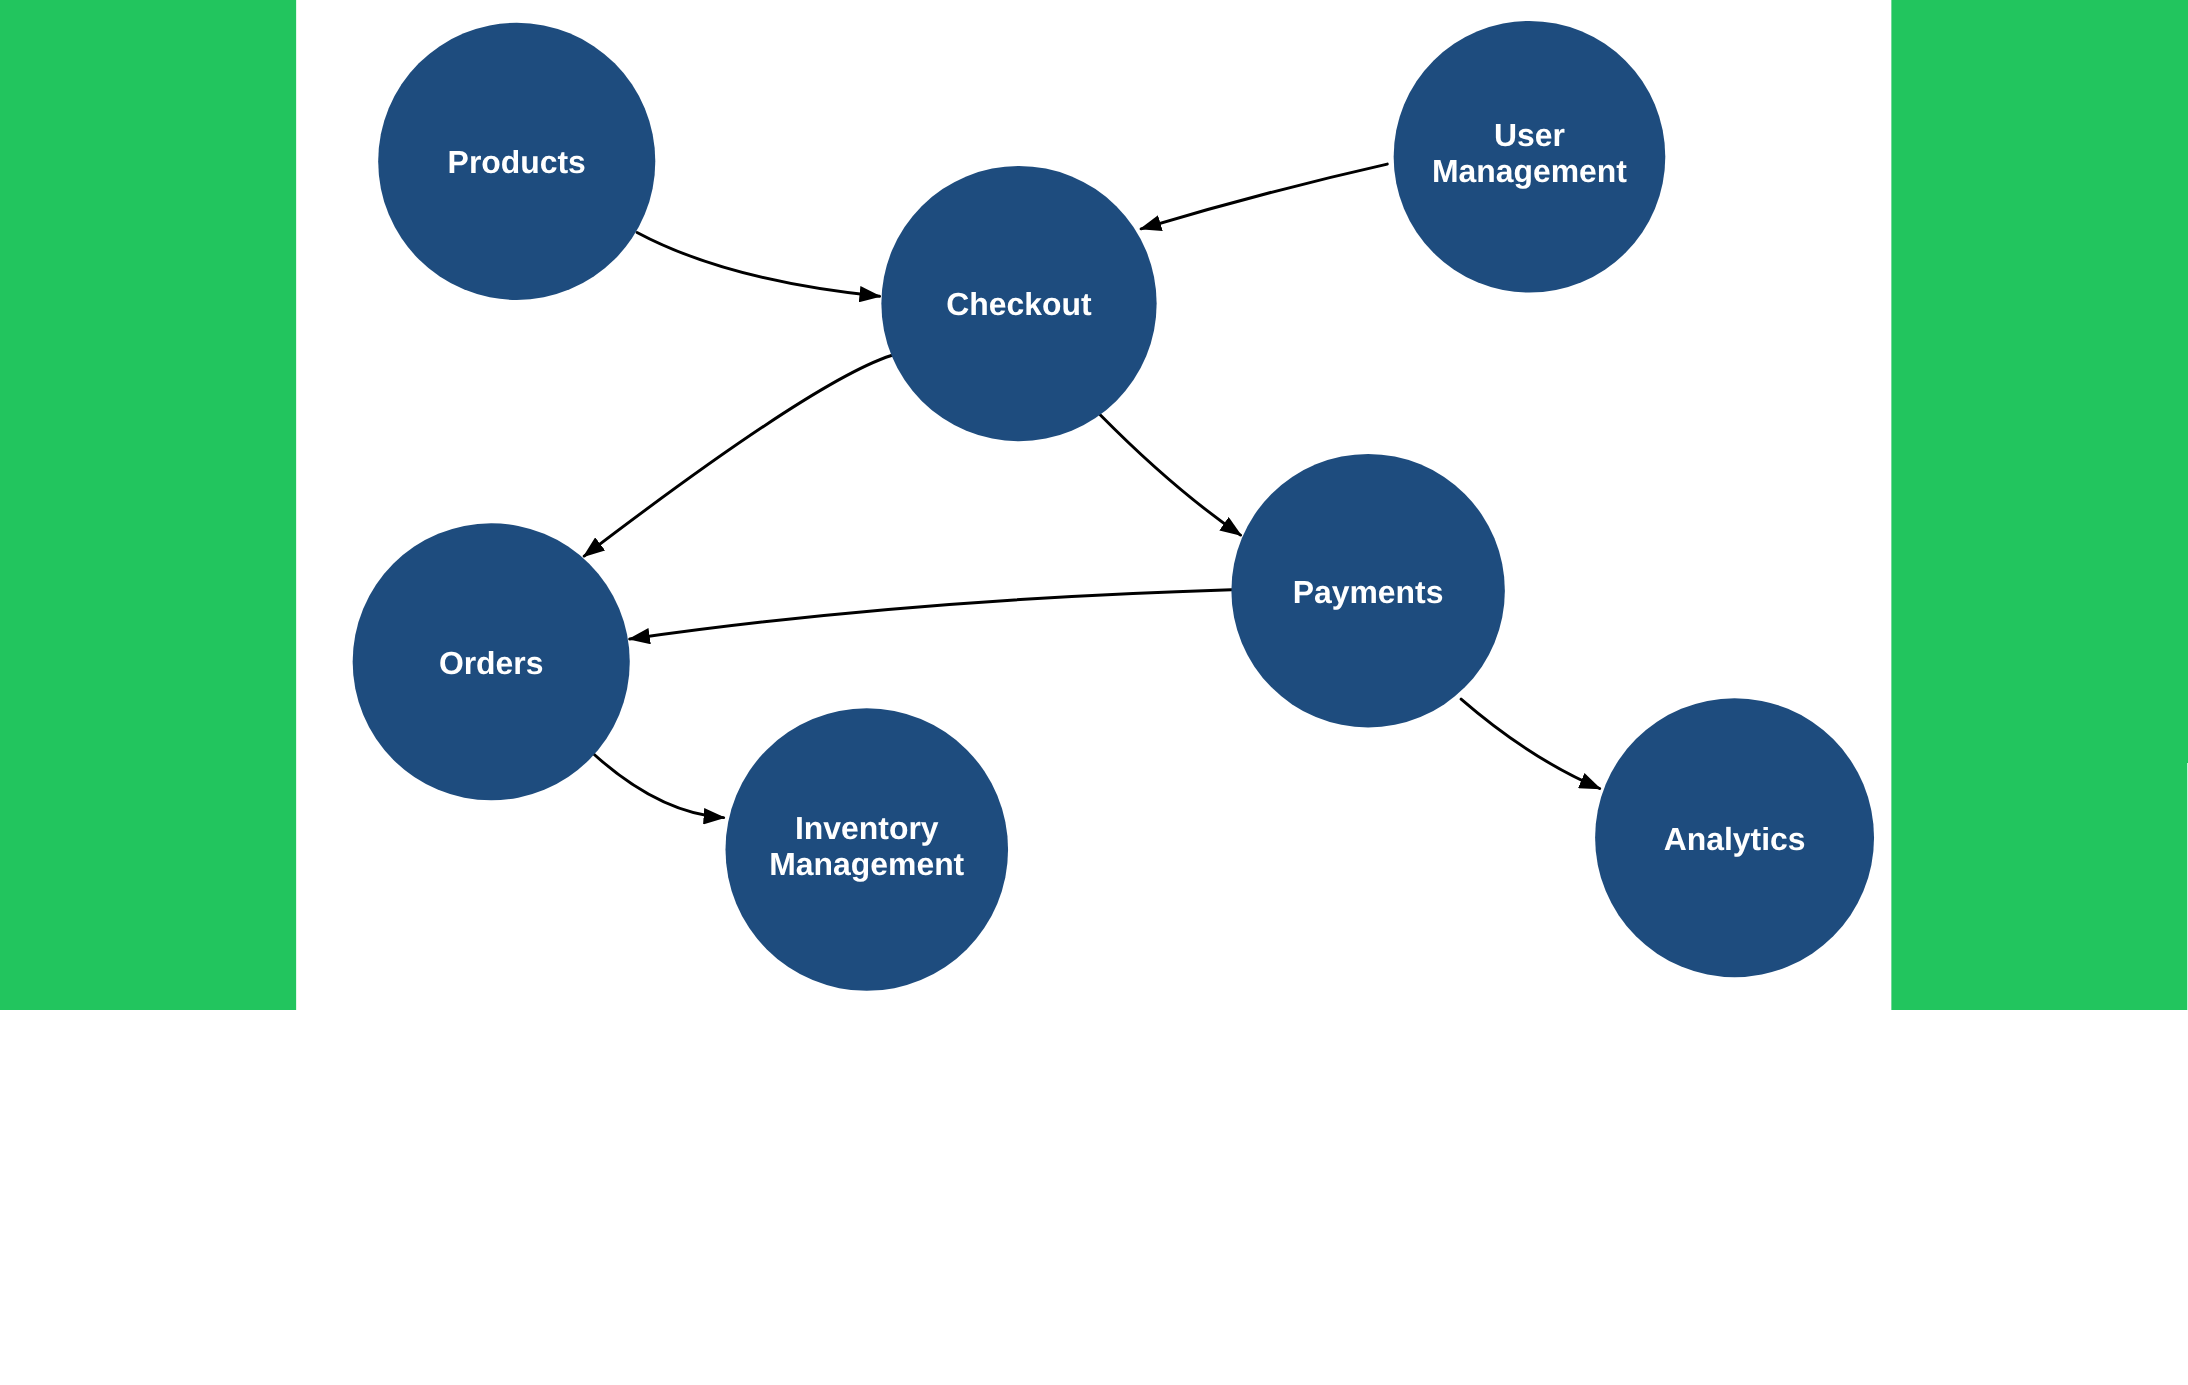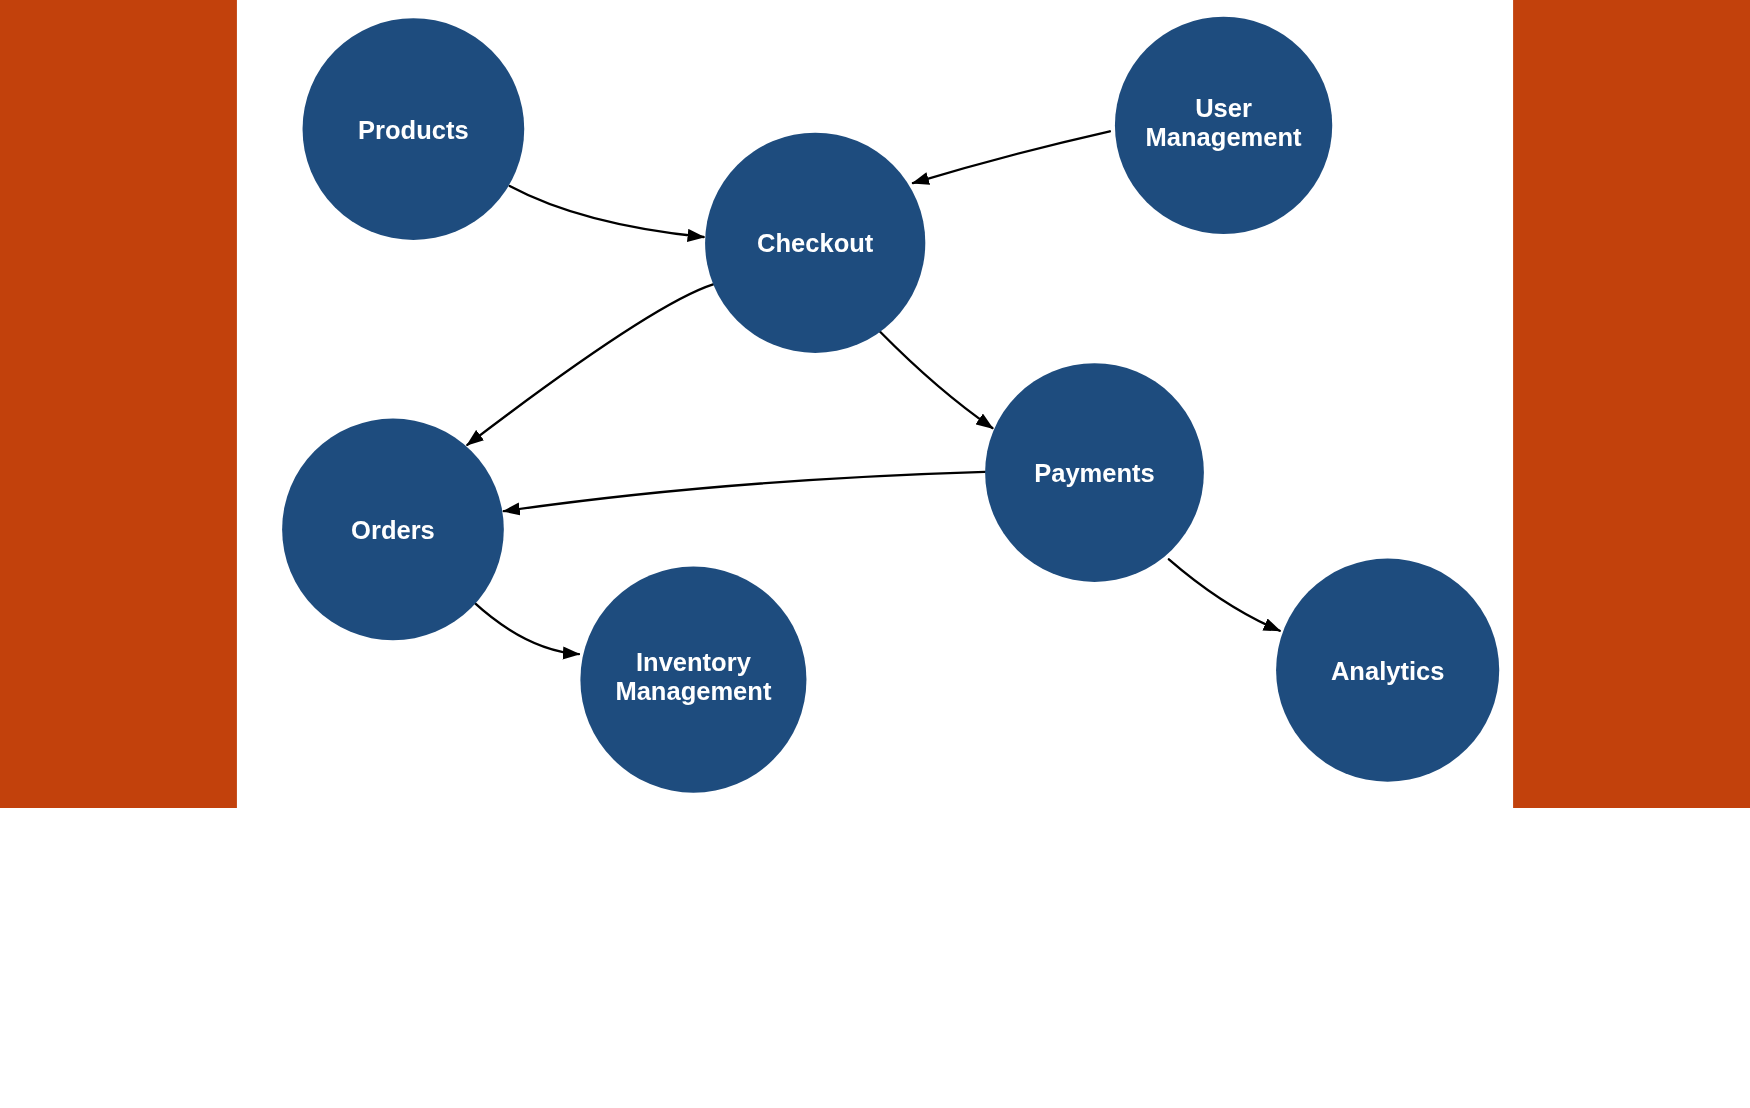--- a/index.html
+++ b/index.html
@@ -9,21 +9,21 @@
   }
   body {
     width: 1750px;
     height: 1108px;
     overflow: hidden;
   }
   .stage {
     position: relative;
     width: 1750px;
     height: 808px;
-    background: #c2410c;
+    background: #22c55e;
   }
   svg {
     display: block;
     width: 100%;
     height: 100%;
   }
   text, tspan {
     font-family: "Liberation Sans", sans-serif;
     user-select: none;
   }

